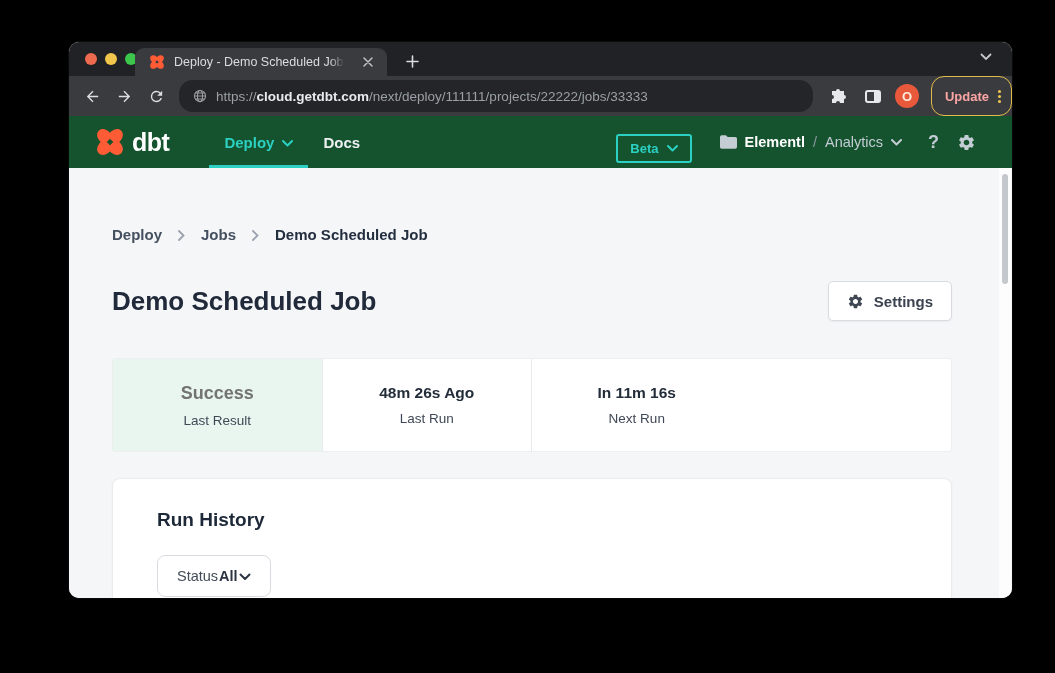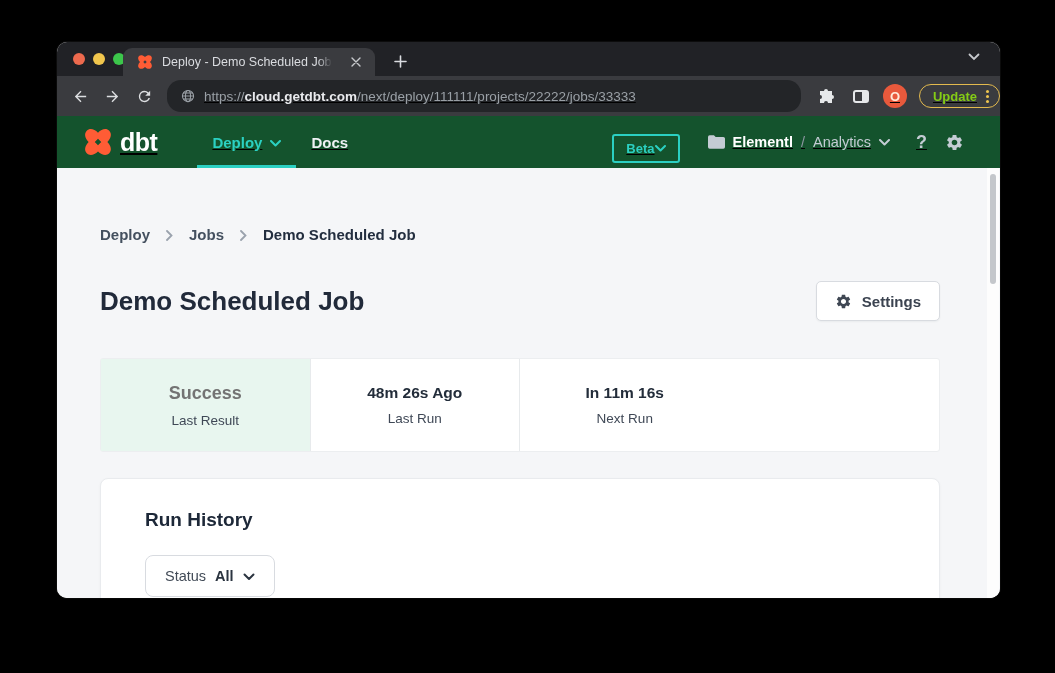--- a/index.html
+++ b/index.html
@@ -1,19 +1,19 @@
 <!DOCTYPE html>
 <html><head>
 <meta charset="utf-8">
 <style>
   * { margin:0; padding:0; box-sizing:border-box; }
   html,body { width:1055px; height:673px; background:#000; font-family:"Liberation Sans","DejaVu Sans",sans-serif; overflow:hidden; }
 
-  .window{ position:absolute; left:57px; top:42px; width:943px; height:556px; border-radius:10px; overflow:hidden;
-           background:#f5f6f8; box-shadow:0 18px 60px rgba(0,0,0,.75), 0 0 0 1px rgba(255,255,255,.06);text-decoration:underline; }
+  .window{ position:absolute; left:69px; top:42px; width:943px; height:556px; border-radius:10px; overflow:hidden;
+           background:#f5f6f8; box-shadow:0 18px 60px rgba(0,0,0,.75), 0 0 0 1px rgba(255,255,255,.06); }
 
   
   .tabstrip{ position:relative; height:34px; background:#212226; }
   .traffic{ position:absolute; top:11px; left:16px; display:flex; gap:8px; }
   .traffic span{ width:12px; height:12px; border-radius:50%; display:block; }
   .light-close{ background:#ed6a4e; } .light-min{ background:#f1c64d; } .light-zoom{ background:#3cc64b; }
   .tab{ position:absolute; left:66px; top:6px; width:252px; height:28px; background:#3a3b3f; border-radius:9px 9px 0 0;
         display:flex; align-items:center; padding:0 10px 0 14px; }
   .tab-favicon{ width:16px; height:16px; flex:0 0 16px; }
   .tab-title{ position:relative; margin-left:9px; font-size:12.5px; color:#dadce0; white-space:nowrap; overflow:hidden; max-width:178px; }
@@ -28,36 +28,36 @@
   .tool-btn.back{ margin-left:10px; } .tool-btn.fwd{ margin-left:6px; } .tool-btn.reload{ margin-left:6px; }
   .urlbar{ margin-left:10px; width:634px; height:32px; background:#232528; border-radius:14px; display:flex; align-items:center; padding:0 14px; }
   .urlbar .globe{ color:#9aa0a6; margin-right:9px; display:flex; }
   .url-text{ font-size:13.5px; color:#9aa0a6; white-space:nowrap; overflow:hidden; }
   .url-text .host{ color:#e9eaed; font-weight:700; }
   .chrome-right{ display:flex; align-items:center; margin-left:12px; gap:9px; }
   .panel-icon{ width:16px; height:13px; border:2px solid #e6e8ea; border-radius:3px; position:relative; }
   .panel-icon i{ position:absolute; right:0; top:0; bottom:0; width:5px; background:#e6e8ea; }
   .avatar{ width:24px; height:24px; border-radius:50%; background:#e8593c; color:#ffe9d9; font-size:13px; font-weight:700;
            display:flex; align-items:center; justify-content:center; }
-  .update-pill{ height:24px; border:1.5px solid #e3ba4e; border-radius:13px; display:flex; align-items:center; gap:9px;
-                padding:0 10px 0 13px; color:#84cc16; font-size:13px; font-weight:700; margin-left:3px; }
+  .update-pill{ height:40px; border:1.5px solid #e3ba4e; border-radius:13px; display:flex; align-items:center; gap:9px;
+                padding:0 10px 0 13px; color:#fca5a5; font-size:13px; font-weight:700; margin-left:3px; }
   .kebab{ display:flex; flex-direction:column; gap:2px; }
   .kebab i{ width:3px; height:3px; border-radius:50%; background:#f0c64f; }
 
   
   .navbar{ position:relative; height:52px; background:#14532d; display:flex; align-items:center; padding:0 36px 0 26px; }
   .brand{ display:flex; align-items:center; gap:7px; }
   .brand-logo{ width:30px; height:30px; }
   .brand-name{ color:#fff; font-size:25px; font-weight:700; letter-spacing:-0.5px; }
   .nav-links{ display:flex; height:52px; margin-left:40px; }
   .nav-link{ height:52px; display:flex; align-items:center; gap:8px; padding:0 15px; color:#c4ccd4; font-size:15px; font-weight:600; cursor:default; }
   .nav-link.active{ color:#2bd0c2; box-shadow:inset 0 -3px 0 #2bd0c2; }
   .nav-link .chev{ margin-top:2px; }
   .nav-spacer{ flex:1; }
-  .beta-badge{ display:flex; align-items:center; border:2px solid #2bd0c2; color:#2bd0c2; border-radius:3px;
+  .beta-badge{ display:flex; align-items:center; gap:8px; border:2px solid #2bd0c2; color:#2bd0c2; border-radius:3px;
                padding:5px 12px; font-size:13px; font-weight:700;margin-top:12px; }
   .project-sel{ display:flex; align-items:center; gap:8px; margin-left:28px; font-size:14.5px; color:#c4ccd4; }
   .project-sel .acct{ color:#fff; font-weight:700; }
   .project-sel .sep{ color:#8d97a2; }
   .nav-help{ margin-left:26px; color:#c4ccd4; font-size:18px; font-weight:700; }
   .nav-gear{ margin-left:18px; color:#c4ccd4; display:flex; }
 
   
   .content{ position:relative; height:430px; background:#f5f6f8; overflow:hidden; }
   .scroll-track{ position:absolute; top:0; right:1px; width:12px; height:100%; background:#fdfdfd; }
@@ -82,21 +82,21 @@
   .stat:last-child{ border-right:none; }
   .stat-value{ font-size:15.5px; font-weight:700; color:#232d3a; }
   .stat-label{ font-size:13.5px; font-weight:500; color:#3f4856; }
   .stat.success{ background:#e8f6ef; }
   .stat.success .stat-value{ color:#737373; font-size:18px; }
   .stat.env .stat-value{ color:#0e7c86; font-size:18px; }
 
   .card{ position:absolute; top:310px; width:100%; height:150px; background:#fff; border:1px solid #e9ebee; border-radius:8px;
          box-shadow:0 1px 3px rgba(20,30,40,.04); padding:30px 0 0 44px; }
   .card-title{ font-size:19px; font-weight:700; color:#1d2838; }
-  .status-filter{ margin-top:24px; height:42px; display:inline-flex; align-items:center; gap:9px; background:#fff;
+  .status-filter{ margin-top:24px; height:42px; display:inline-flex; align-items:center; gap:1px; background:#fff;
                   border:1px solid #d8dbe0; border-radius:8px; padding:2px 19px; font-size:14.5px; color:#424b57; }
   .status-filter .val{ font-weight:700; color:#2b3440; }
   .status-filter .chev{ margin-top:2px; color:#2b3440; }
 
   svg{ display:block; }
 </style>
 </head>
 <body>
 
 <div class="window">

